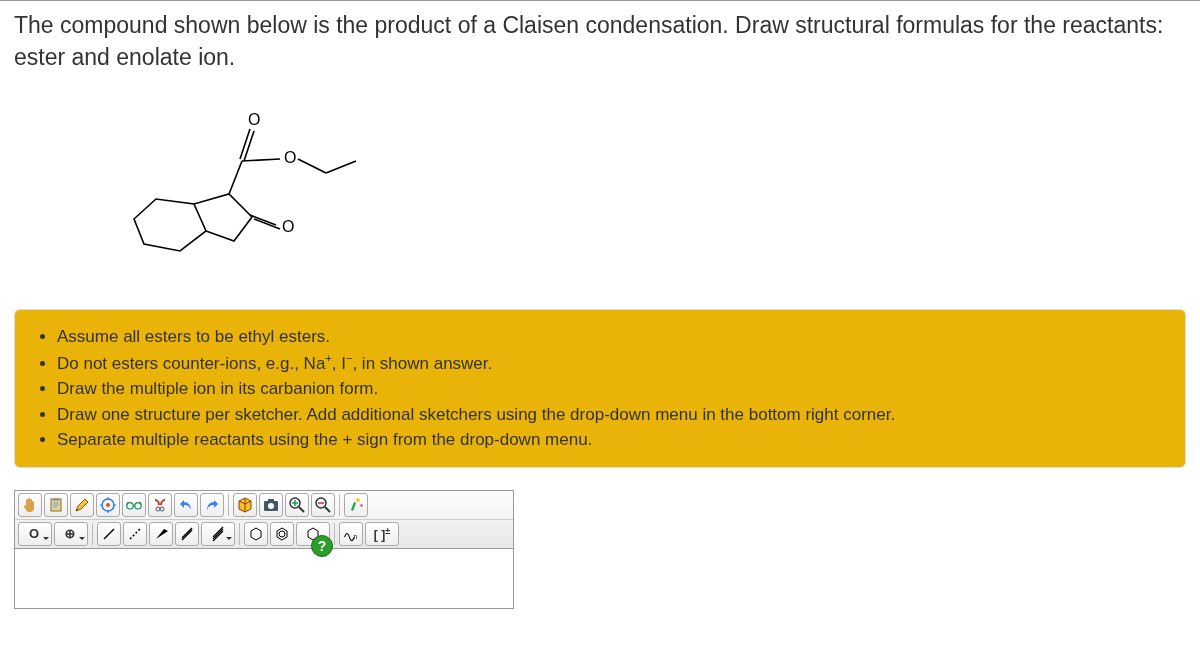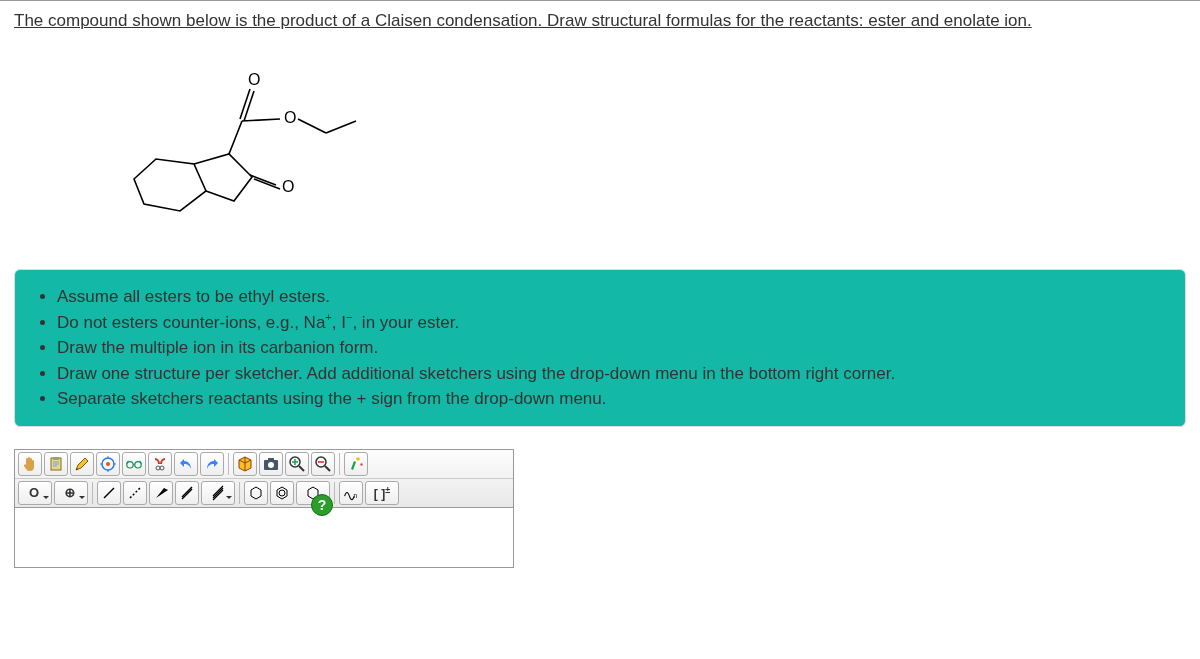--- a/index.html
+++ b/index.html
@@ -1,20 +1,20 @@
 <!DOCTYPE html>
 <html><head>
   <meta charset="utf-8">
   <style>
     * { box-sizing: border-box; margin: 0; padding: 0; }
     body { font-family: Arial, Helvetica, sans-serif; font-size: 16px; color: #333; background: #fff; }
     .container { border-top: 1px solid #999; padding: 8px 14px 20px 14px; }
-    .question-text { font-size: 17px; line-height: 1.4; margin-bottom: 16px; color: #333; text-decoration: underline; }
+    .question-text { font-size: 23px; line-height: 1.4; margin-bottom: 16px; color: #333; }
     .molecule-image { width: 280px; height: 200px; margin: 0 0 20px 80px; position: relative; }
-    .instructions-box { border: 1px solid #ddd; border-radius: 6px; padding: 14px 20px; margin-bottom: 22px; background: #14b8a6; }
+    .instructions-box { border: 1px solid #ddd; border-radius: 6px; padding: 14px 20px; margin-bottom: 22px; background: #eab308; }
     .instructions-box ul { list-style: disc; padding-left: 22px; }
     .instructions-box li { font-size: 17px; line-height: 1.5; color: #333; }
     .sup { vertical-align: super; font-size: 11px; }
     .sketcher-wrap { width: 500px; }
     .toolbar { border: 1px solid #999; background: linear-gradient(#fdfdfd, #e8e8e8); }
     .toolbar-row { display: flex; align-items: center; padding: 2px 3px; gap: 2px; border-bottom: 1px solid #ccc; }
     .toolbar-row:last-child { border-bottom: none; }
     .tool-btn { width: 24px; height: 24px; border: 1px solid #aaa; border-radius: 3px; background: linear-gradient(#fff, #eee); display: flex; align-items: center; justify-content: center; font-size: 13px; cursor: pointer; position: relative; }
     .dd-arrow::after { content: ""; position: absolute; right: 2px; bottom: 2px; border: 3px solid transparent; border-top-color: #333; }
     .tool-btn.wide { width: 34px; }
@@ -54,25 +54,25 @@
         <line x1="204" y1="70" x2="232" y2="84"></line>
         <line x1="232" y1="84" x2="262" y2="72"></line>
       </g>
     </svg>
   </div>
 
   <div class="instructions-box">
     <ul>
       <li>Assume all esters to be ethyl esters.</li>
       <li>
-        <span>Do not esters counter-ions, e.g., Na</span><span class="sup">+</span><span>, I</span><span class="sup">−</span><span>, in your ester.</span>
+        <span>Do not esters counter-ions, e.g., Na</span><span class="sup">+</span><span>, I</span><span class="sup">−</span><span>, in shown answer.</span>
       </li>
       <li>Draw the multiple ion in its carbanion form.</li>
       <li>Draw one structure per sketcher. Add additional sketchers using the drop-down menu in the bottom right corner.</li>
-      <li>Separate sketchers reactants using the + sign from the drop-down menu.</li>
+      <li>Separate multiple reactants using the + sign from the drop-down menu.</li>
     </ul>
   </div>
 
   <div class="sketcher-wrap">
     <div class="toolbar">
       <div class="toolbar-row">
         <div class="tool-btn">
             <svg class="icon-svg" viewBox="0 0 16 16">
               <path fill="#d9a24a" d="M4 8V3a1 1 0 012 0v4V2a1 1 0 012 0v5V3a1 1 0 012 0v5V5a1 1 0 012 0v6a4 4 0 01-4 4H7a4 4 0 01-3-2l-2-3a1 1 0 012-1z"></path>
             </svg>

